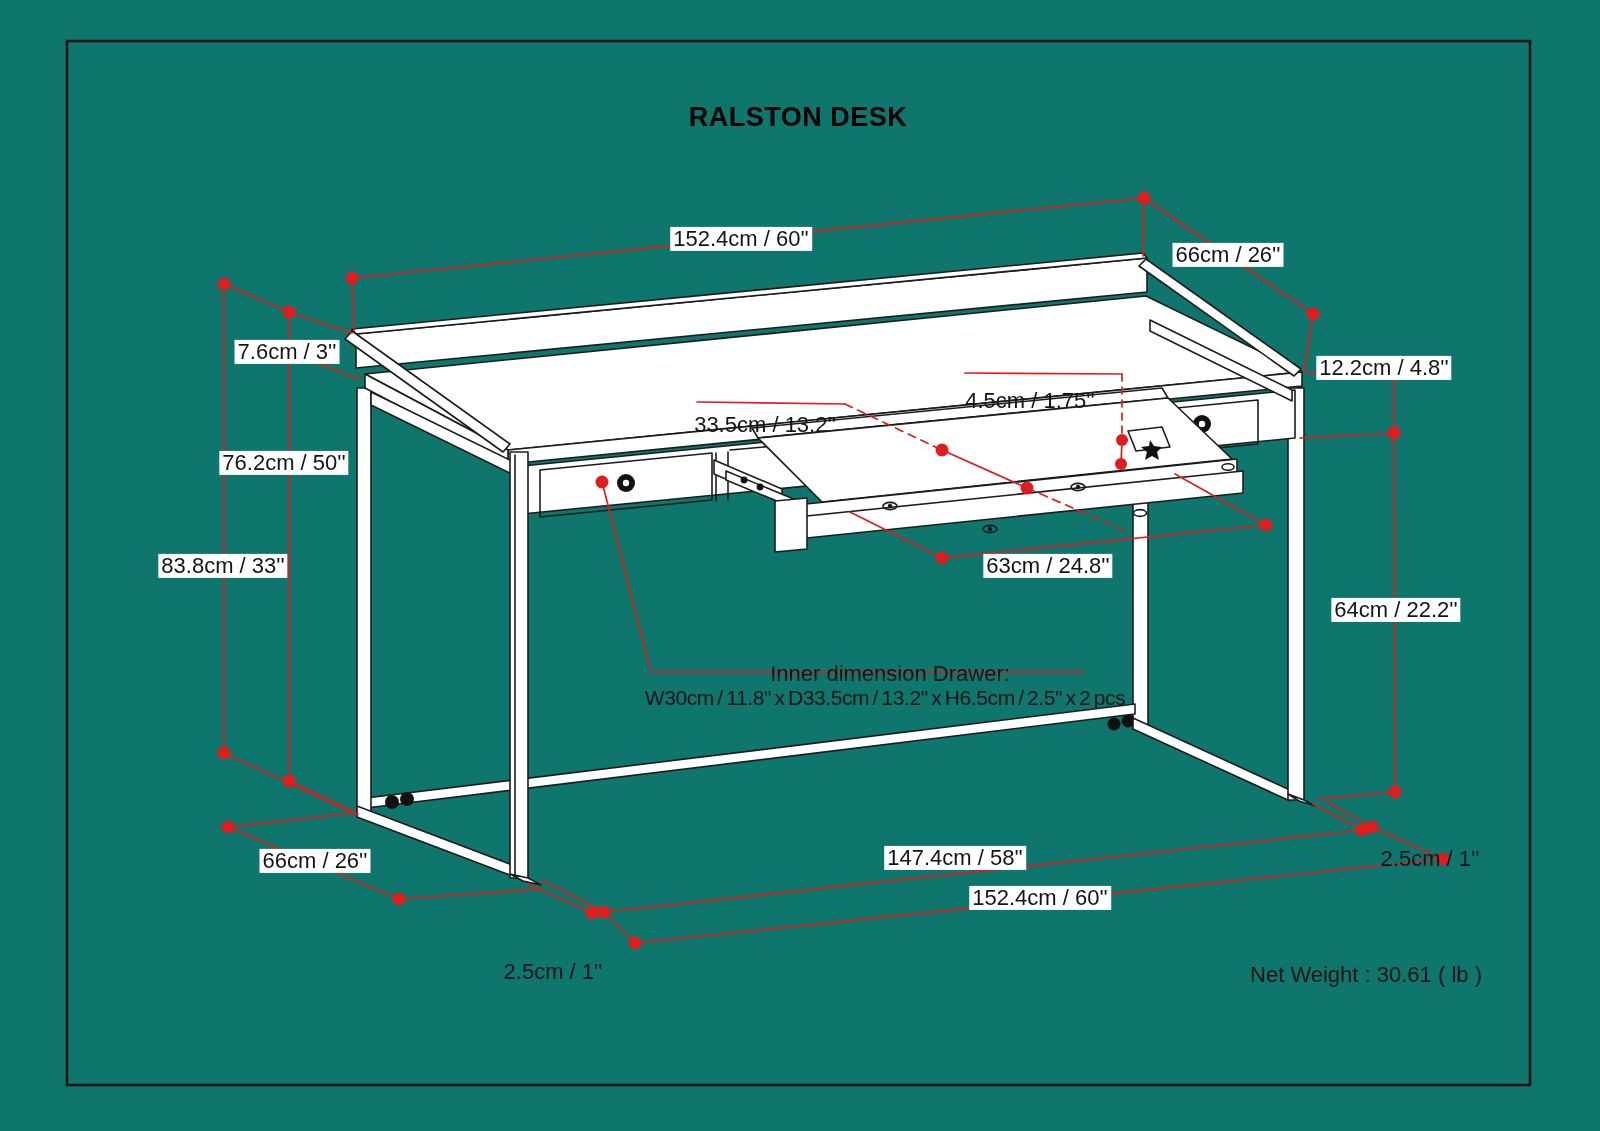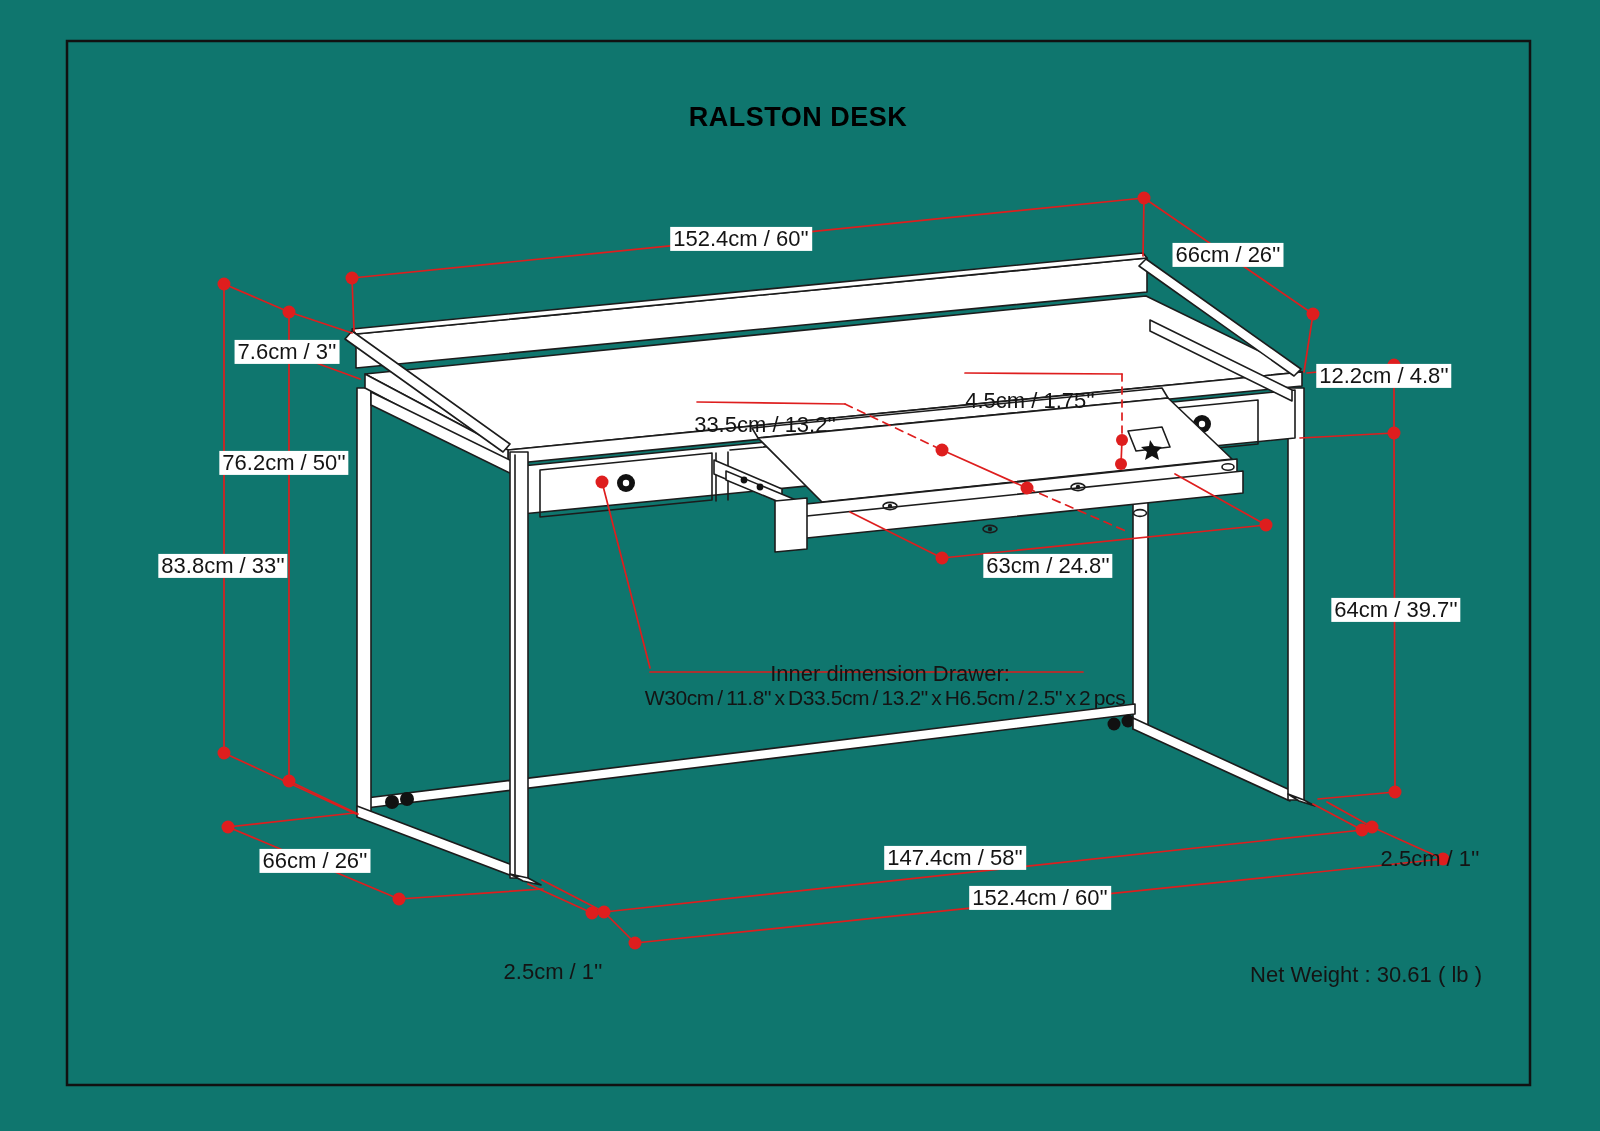--- a/index.html
+++ b/index.html
@@ -171,22 +171,22 @@
 
   <div class="title" style="left:798px;top:117px">RALSTON DESK</div>
 
   <div class="lbl" style="left:741px;top:239px">152.4cm / 60''</div>
   <div class="lbl" style="left:1228px;top:255px">66cm / 26''</div>
   <div class="lbl" style="left:287px;top:352px">7.6cm / 3''</div>
   <div class="lbl" style="left:284px;top:463px">76.2cm / 50''</div>
   <div class="lbl" style="left:223px;top:566px">83.8cm / 33''</div>
   <div class="lbl nobg" style="left:765px;top:381px">33.5cm / 13.2''</div>
   <div class="lbl nobg" style="left:1030px;top:357px">4.5cm / 1.75''</div>
-  <div class="lbl" style="left:1384px;top:376px">12.2cm / 4.8''</div>
-  <div class="lbl" style="left:1396px;top:610px">64cm / 39.7''</div>
+  <div class="lbl" style="left:1384px;top:368px">12.2cm / 4.8''</div>
+  <div class="lbl" style="left:1396px;top:610px">64cm / 22.2''</div>
   <div class="lbl" style="left:1048px;top:566px">63cm / 24.8''</div>
   <div class="lbl nobg" style="left:1430px;top:815px">2.5cm / 1''</div>
   <div class="lbl" style="left:315px;top:861px">66cm / 26''</div>
   <div class="lbl" style="left:955px;top:858px">147.4cm / 58''</div>
   <div class="lbl" style="left:1040px;top:898px">152.4cm / 60''</div>
   <div class="lbl nobg" style="left:553px;top:928px">2.5cm / 1''</div>
 
   <div class="lbl nobg" style="left:890px;top:630px">Inner dimension Drawer:</div>
   <div class="lbl nobg specs" style="left:885px;top:654px">W30cm / 11.8" x D33.5cm / 13.2" x H6.5cm / 2.5" x 2 pcs</div>
   <div class="lbl nobg netweight" style="left:1366px;top:931px">Net Weight : 30.61 ( lb )</div>

